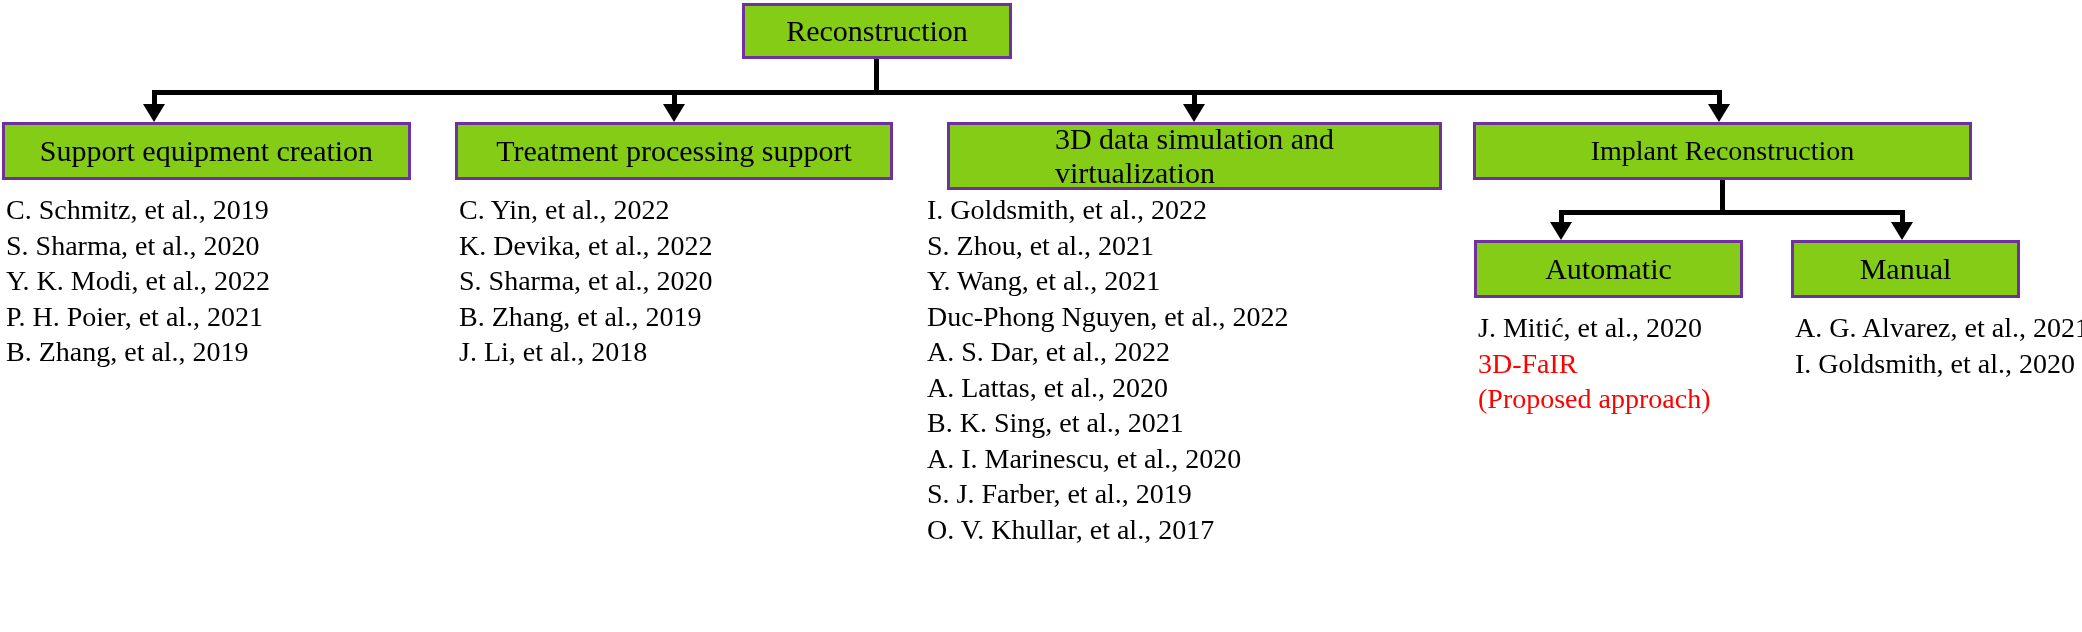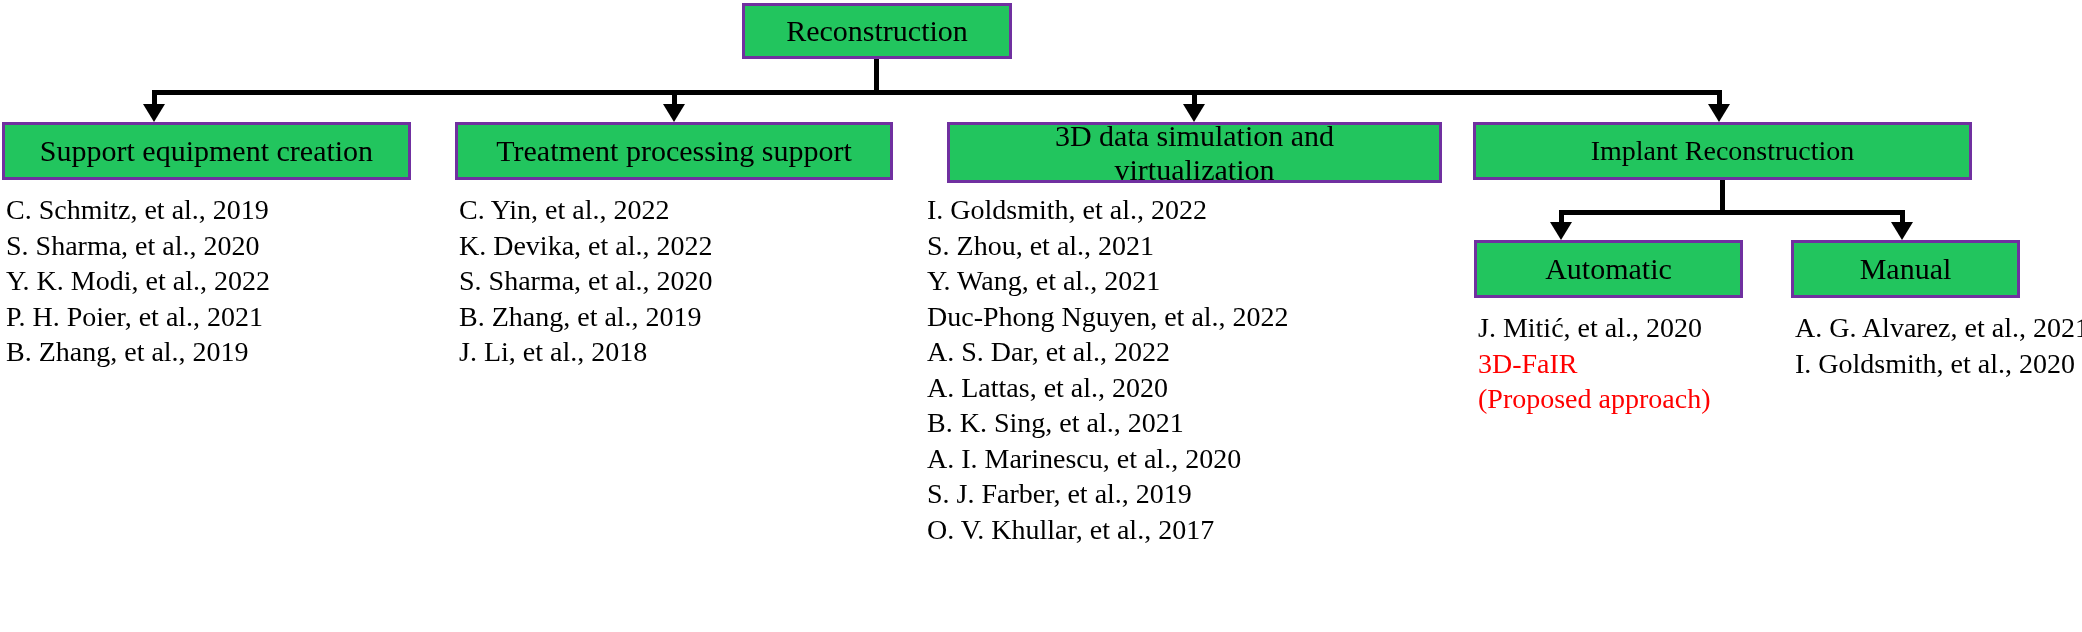--- a/index.html
+++ b/index.html
@@ -7,34 +7,33 @@
     width: 2082px; height: 632px;
     background: #ffffff;
     font-family: "Liberation Serif", "DejaVu Serif", serif;
     overflow: hidden;
   }
   #canvas { position: relative; width: 2082px; height: 632px; }
 
   .node {
     position: absolute;
     border: 3px solid #7030a0;
-    background: #22c55e;
+    background: #84cc16;
     display: flex;
     align-items: center;
     justify-content: center;
-    text-align: center;
     color: #000000;
     line-height: 1.12;
   }
   .node-label { font-size: 30px; white-space: pre-line; }
 
   .root        { left: 742px;  top: 3px;   width: 270px; height: 56px; }
   .n1          { left: 2px;    top: 122px; width: 409px; height: 58px; }
   .n2          { left: 455px;  top: 122px; width: 438px; height: 58px; }
-  .n3          { left: 947px;  top: 122px; width: 495px; height: 61px; }
+  .n3          { left: 947px;  top: 122px; width: 495px; height: 68px; }
   .n4          { left: 1473px; top: 122px; width: 499px; height: 58px; }
   .n4 .node-label { font-size: 28px; }
   .n5          { left: 1474px; top: 240px; width: 269px; height: 58px; }
   .n6          { left: 1791px; top: 240px; width: 229px; height: 58px; }
 
   .line { position: absolute; background: #000000; }
   .vline { width: 5px; }
   .hline { height: 5px; }
 
   .arrow {

